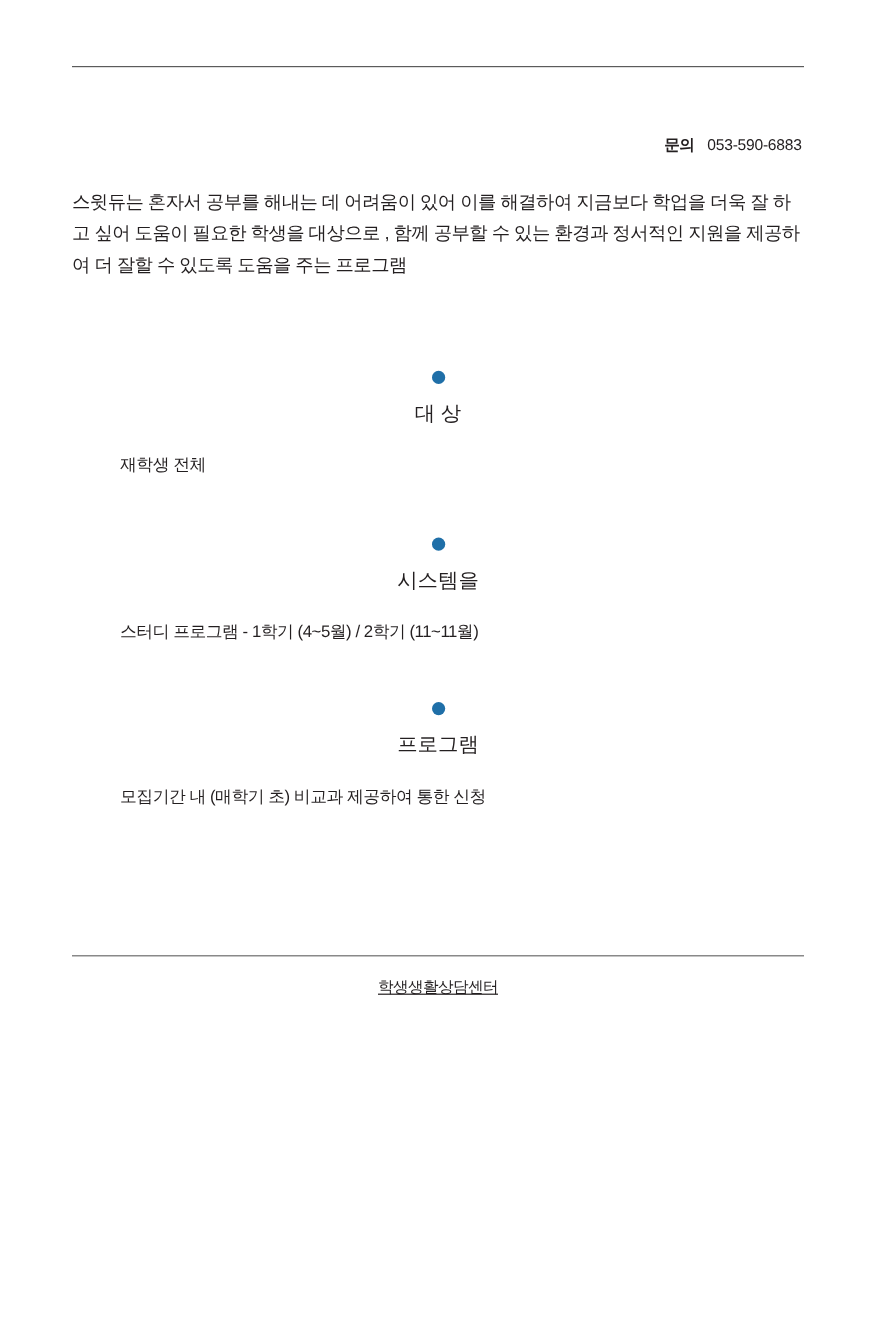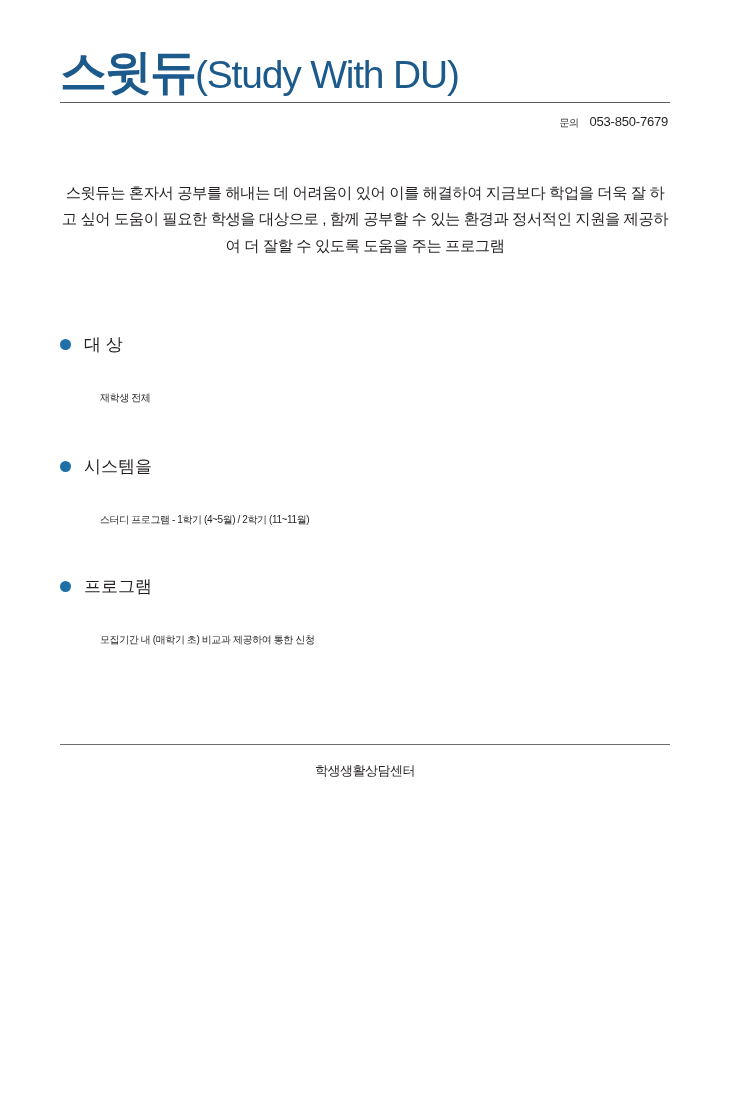--- a/index.html
+++ b/index.html
@@ -51,117 +51,114 @@
   .contact {
     position: absolute;
     right: 2px;
     bottom: 4px;
     display: flex;
     align-items: baseline;
     gap: 11px;
     white-space: nowrap;
   }
   .contact-label {
-    font-size: 10px;
-    font-weight: 400;
+    font-size: 13px;
+    font-weight: 700;
     color: #231f20;
     letter-spacing: -0.5px;
   }
   .contact-number {
     font-size: 13px;
     color: #231f20;
     letter-spacing: -0.2px;
   }
   .header-rule {
     margin-top: 7px;
     border-top: 1.6px solid #5b5b5b;
     width: 100%;
   }
 
   
   .intro {
-    margin-top: 46px;
+    margin-top: 22px;
     font-size: 15.3px;
     line-height: 1.72;
     letter-spacing: -0.45px;
     color: #231f20;
     max-width: 615px;
-    text-align: center;
   }
 
   
   .sections {
     margin-top: 74px;
   }
   .section {
     margin-bottom: 38px;
   }
   .section:last-child { margin-bottom: 0; }
   .section-head {
     display: flex;
     align-items: center;
     gap: 13px;
+    flex-direction: column;
   }
   .bullet {
     width: 11px;
     height: 11px;
     border-radius: 50%;
     background: #1f6fa8;
     flex: 0 0 auto;
     display: block;
   }
   .section-title {
     font-size: 17px;
     font-weight: 500;
     letter-spacing: 0px;
     color: #231f20;
   }
   .section-body {
-    margin-top: 34px;
+    margin-top: 21px;
     margin-left: 40px;
-    font-size: 10px;
+    font-size: 14px;
     letter-spacing: -0.4px;
     color: #231f20;
     line-height: 1.5;
   }
   .sec-spacer-1 { margin-bottom: 50px; }
   .sec-spacer-2 { margin-bottom: 48px; }
 
   
   .footer {
     position: absolute;
     left: 60px;
     right: 60px;
-    top: 744px;
+    top: 796px;
+    text-decoration: underline;
   }
   .footer-rule {
     border-top: 1px solid #6d6d6d;
     width: 100%;
   }
   .footer-text {
     margin-top: 17px;
     text-align: center;
     font-size: 13px;
     letter-spacing: -0.5px;
     color: #231f20;
   }
 </style>
 </head>
 <body>
 
 <div class="page">
 
   <div class="header">
-    <div class="logo-line">
-      <span class="logo-kr">스윗듀</span>
-      <span class="logo-en">(Study With DU)</span>
-    </div>
     <div class="contact">
       <span class="contact-label">문의</span>
-      <span class="contact-number">053-850-7679</span>
+      <span class="contact-number">053-590-6883</span>
     </div>
     <div class="header-rule"></div>
   </div>
 
   <p class="intro">스윗듀는 혼자서 공부를 해내는 데 어려움이 있어 이를 해결하여 지금보다 학업을 더욱 잘 하고 싶어 도움이 필요한 학생을 대상으로 , 함께 공부할 수 있는 환경과 정서적인 지원을 제공하여 더 잘할 수 있도록 도움을 주는 프로그램</p>
 
   <div class="sections">
 
     <div class="section sec-spacer-1">
       <div class="section-head">

